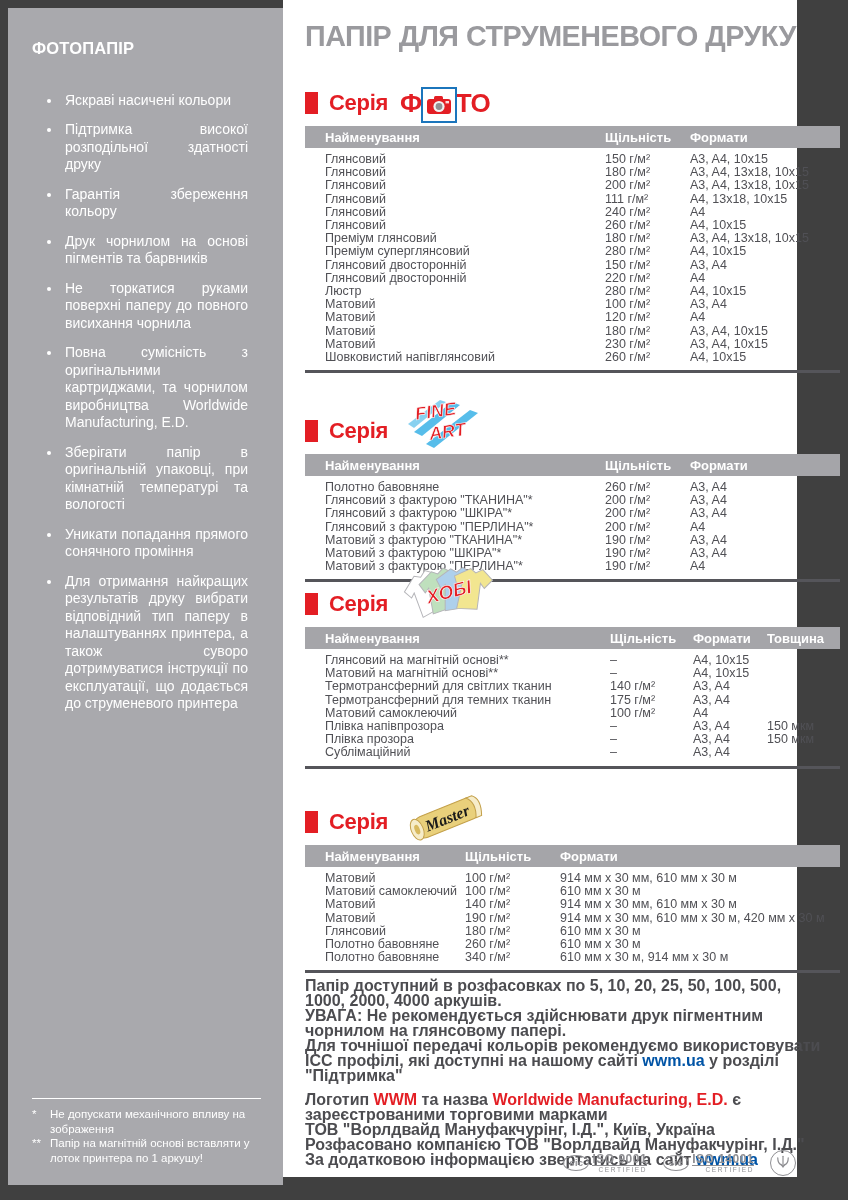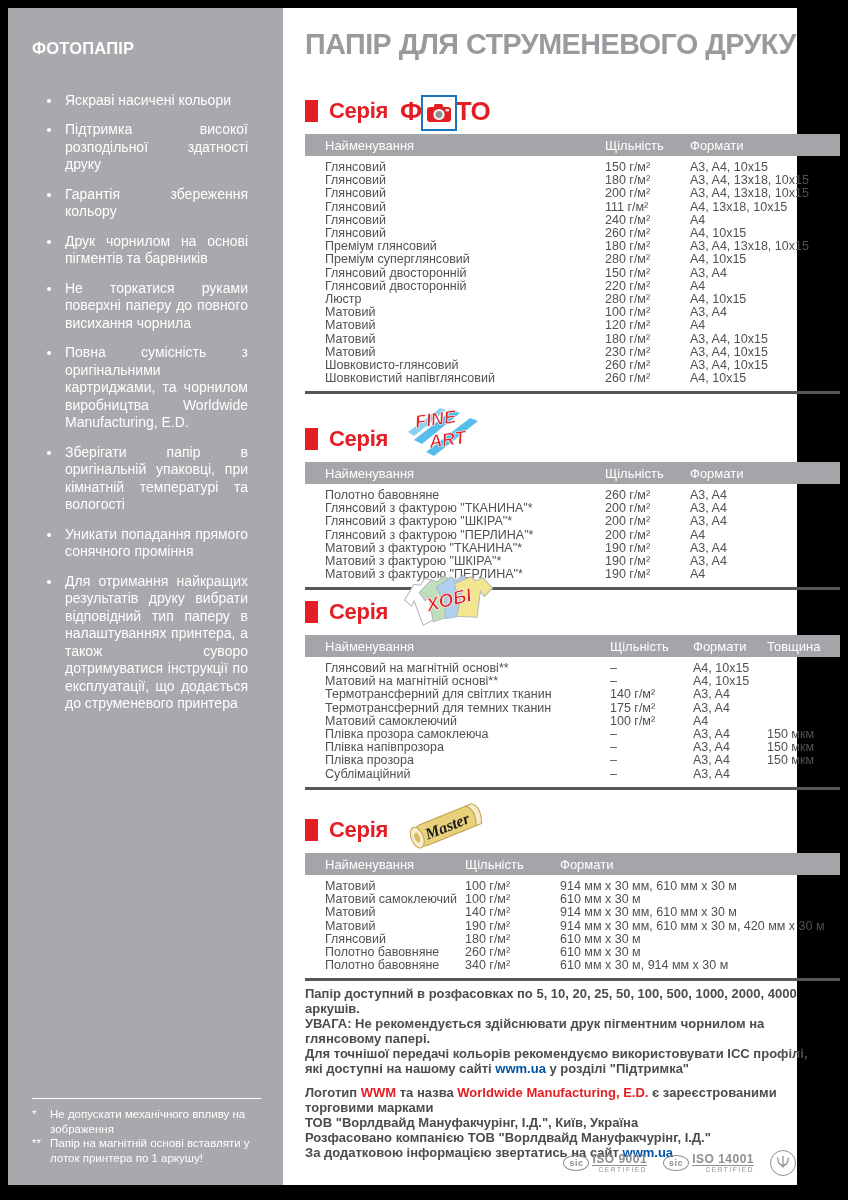--- a/index.html
+++ b/index.html
@@ -1,60 +1,60 @@
 <!DOCTYPE html>
 <html><head>
 <meta charset="utf-8">
 <style>
   html,body{margin:0;padding:0;background:#e9e9ea;font-family:"Liberation Sans",sans-serif;}
-  .canvas{position:relative;width:848px;height:1200px;background:#000000;overflow:hidden;}
+  .canvas{position:relative;width:848px;height:1200px;background:#404040;overflow:hidden;}
 
   
   .sidebar{position:absolute;left:8px;top:8px;width:275px;height:1177px;background:#a9a9ad;color:#fff;box-sizing:border-box;padding:28px 20px 18px 24px;}
   .sidebar-title{margin:0 0 30px 0;font-size:16.5px;font-weight:bold;line-height:1.55;letter-spacing:.2px;white-space:nowrap;}
   .sidebar-bullets{margin:15px;padding:0 0 0 15px;list-style:disc;}
   .sidebar-bullets li{font-size:14px;line-height:17.5px;text-align:justify;margin-bottom:12px;padding-left:3px;}
   .sidebar-footnotes{position:absolute;left:24px;right:22px;bottom:20px;font-size:11.5px;line-height:14.5px;}
   .sidebar-footnotes .rule{border:0;border-top:1px solid #fff;margin:0 0 8px 0;}
   .fn-row{display:flex;}
   .fn-marker{width:18px;flex:0 0 18px;text-align:left;}
   .fn-text{flex:1;}
 
   
-  .content{position:absolute;left:283px;top:8px;width:514px;height:1177px;background:#fff;}
+  .content{position:absolute;left:283px;top:0;width:514px;height:1177px;background:#fff;}
   .page-title{position:absolute;left:22px;top:20px;margin:0;font-size:29px;font-weight:bold;color:#9a9a9e;letter-spacing:-.5px;white-space:nowrap;transform:scaleX(.99);transform-origin:left;}
 
   .section{position:absolute;left:22px;width:535px;}
   .sec-foto{top:84px;}
   .sec-fineart{top:412px;}
   .sec-hobby{top:585px;}
   .sec-master{top:803px;}
 
   .series-head{display:flex;align-items:center;height:38px;margin-bottom:4px;position:relative;}
   .red-sq{width:13px;height:22px;background:#e31e24;margin-right:11px;flex:0 0 13px;}
   .series-label{color:#e31e24;font-size:22px;font-weight:bold;letter-spacing:-.3px;margin-right:12px;text-align:right;}
 
   
   table{border-collapse:collapse;width:535px;table-layout:fixed;border-bottom:3px solid #55555a;}
-  thead th{background:#a5a5a9;color:#fff;font-size:13px;font-weight:normal;text-align:left;height:20px;padding:1px 0;white-space:nowrap;overflow:hidden;}
+  thead th{background:#a5a5a9;color:#fff;font-size:13px;font-weight:bold;text-align:left;height:20px;padding:1px 0;white-space:nowrap;overflow:hidden;}
   thead th:first-child{padding-left:20px;}
   tbody td{font-size:12.5px;color:#505055;line-height:13.2px;padding:0;white-space:nowrap;overflow:hidden;}
   tbody td:first-child{padding-left:20px;}
   tbody tr:first-child td{padding-top:5px;}
   tbody tr:last-child td{padding-bottom:6px;}
 
   
   .logo-foto{display:flex;align-items:center;color:#e31e24;font-weight:bold;font-size:26px;letter-spacing:-.5px;}
   .cam-frame{display:inline-flex;align-items:center;justify-content:center;width:32px;height:32px;border:2px solid #1b75bc;margin:0 -1px;background:#fff;position:relative;top:2px;}
   .logo-fineart,.logo-hobby,.logo-master{position:relative;top:-4px;}
   .logo-hobby{top:-9px;}
 
   
   .doc-footer{position:absolute;left:22px;top:978px;width:520px;color:#4c4c50;}
-  .doc-footer p{margin:0;font-size:13px;font-weight:bold;line-height:15px;}
+  .doc-footer p{margin:0;font-size:16px;font-weight:bold;line-height:15px;}
   .doc-footer .block2{margin-top:9px;}
   .seg-red{color:#e31e24;}
   .seg-blue{color:#0054a6;}
 
   
   .badges{position:absolute;right:52px;bottom:24px;display:flex;align-items:center;gap:16px;color:#8f8f93;}
   .iso-badge{display:flex;align-items:center;gap:3px;text-align:right;}
   .iso-oval{border:1.5px solid #8f8f93;border-radius:50%;font-size:9px;font-weight:bold;padding:2px 5px;letter-spacing:.5px;}
   .iso-title{display:block;font-size:12px;font-weight:bold;letter-spacing:.5px;border-bottom:1px solid #8f8f93;line-height:12px;}
   .iso-sub{display:block;font-size:6.5px;letter-spacing:1.6px;line-height:8px;}
@@ -197,25 +197,20 @@
               <td>Матовий</td>
               <td>180 г/м²</td>
               <td>A3, A4, 10x15</td>
             </tr>
             <tr>
               <td>Матовий</td>
               <td>230 г/м²</td>
               <td>A3, A4, 10x15</td>
             </tr>
             <tr>
-              <td>Шовковисто-глянсовий</td>
-              <td>260 г/м²</td>
-              <td>A3, A4, 10x15</td>
-            </tr>
-            <tr>
               <td>Шовковистий напівглянсовий</td>
               <td>260 г/м²</td>
               <td>A4, 10x15</td>
             </tr>
           </tbody>
       </table>
     </section>
 
     <section class="section sec-fineart">
       <div class="series-head">
@@ -342,26 +337,20 @@
               <td>Термотрансферний для темних тканин</td>
               <td>175 г/м²</td>
               <td>A3, A4</td>
               <td></td>
             </tr>
             <tr>
               <td>Матовий самоклеючий</td>
               <td>100 г/м²</td>
               <td>A4</td>
               <td></td>
-            </tr>
-            <tr>
-              <td>Плівка прозора самоклеюча</td>
-              <td>–</td>
-              <td>A3, A4</td>
-              <td>150 мкм</td>
             </tr>
             <tr>
               <td>Плівка напівпрозора</td>
               <td>–</td>
               <td>A3, A4</td>
               <td>150 мкм</td>
             </tr>
             <tr>
               <td>Плівка прозора</td>
               <td>–</td>

